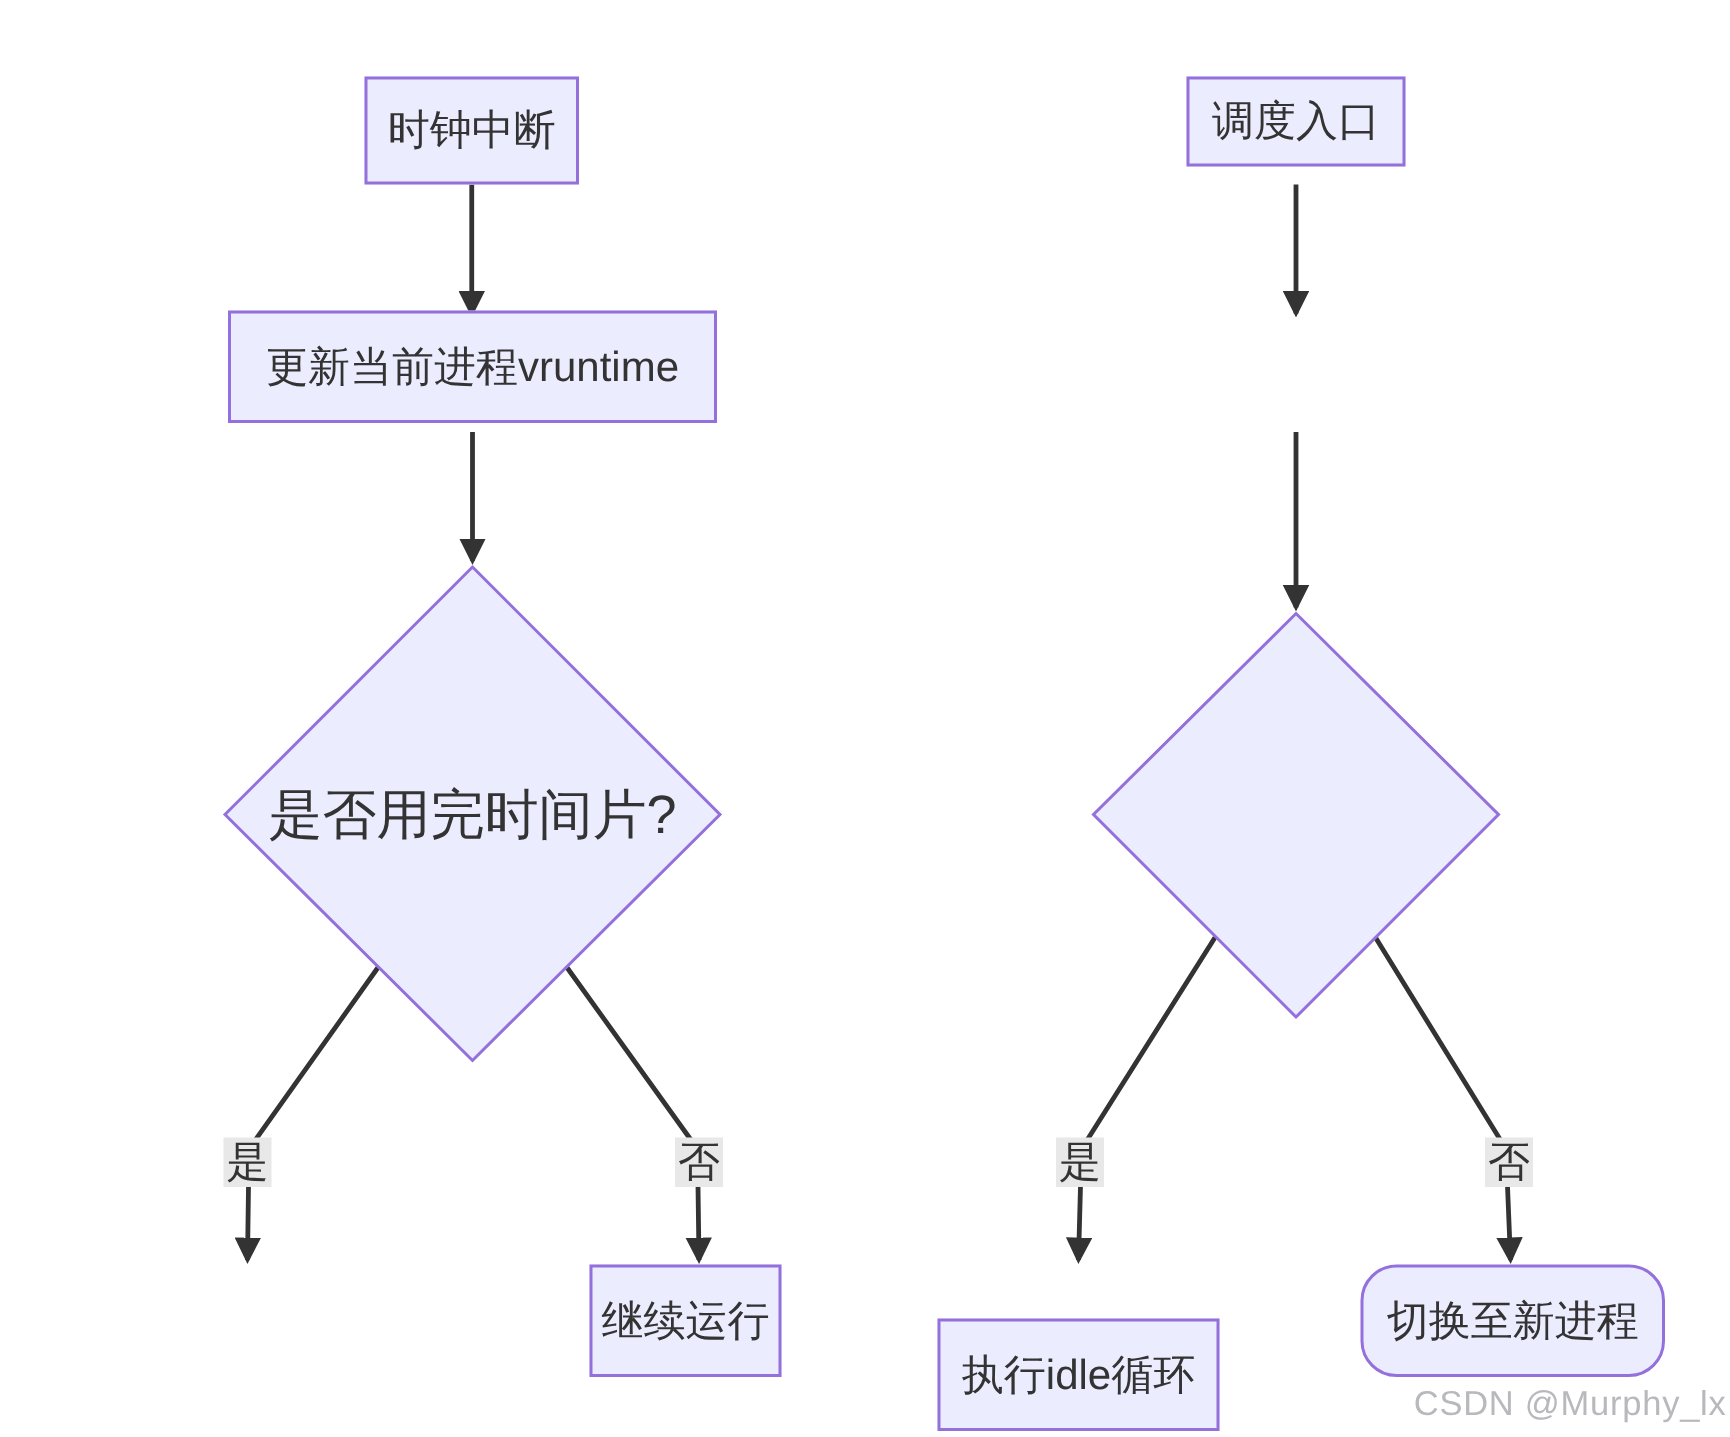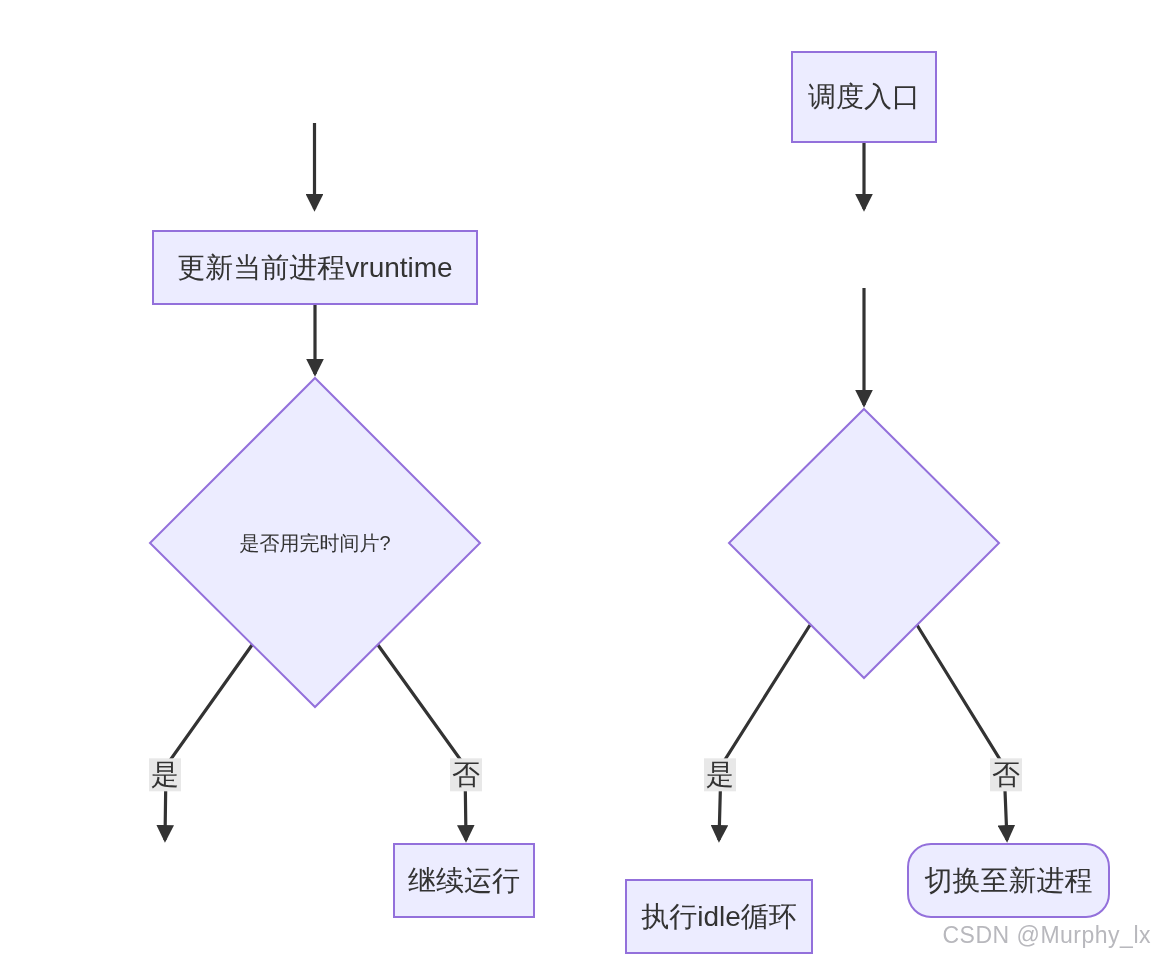--- a/index.html
+++ b/index.html
@@ -44,21 +44,21 @@
     font-size: 28px;
     display: flex;
     align-items: center;
     justify-content: center;
     text-align: center;
     white-space: nowrap;
   }
   .decision-text {
     position: absolute;
     color: var(--text-color, #333333);
-    font-size: 20px;
+    font-size: 36px;
     display: flex;
     align-items: center;
     justify-content: center;
     text-align: right;
     white-space: nowrap;
     pointer-events: none;
   }
   .edge-label {
     position: absolute;
     transform: translate(-50%, -50%);
@@ -98,33 +98,34 @@
 
     <path class="edge-path" d="M 864 123 L 864 209" marker-end="url(#arrow)"></path>
     <path class="edge-path" d="M 864 288 L 864 405" marker-end="url(#arrow)"></path>
     <path class="edge-path" d="M 810 625 L 721 766 L 719 840" marker-end="url(#arrow)"></path>
     <path class="edge-path" d="M 917 625 L 1004 766 L 1007 840" marker-end="url(#arrow)"></path>
 
     <polygon class="diamond" points="315,378 480,543 315,707 150,543"></polygon>
     <polygon class="diamond" points="864,409 999,543 864,678 729,543"></polygon>
   </svg>
 
+  <div class="node" style="left:243px; top:51px; width:143px; height:72px;">时钟中断</div>
 
-  <div class="node" style="left:152px; top:230px; width:326px; height:75px;">更新当前进程vruntime</div>
+  <div class="node" style="left:152px; top:207px; width:326px; height:75px;">更新当前进程vruntime</div>
 
   <div class="decision-text" style="left:155px; top:515px; width:320px; height:56px;">是否用完时间片?</div>
 
   <div class="edge-label" style="left:165px; top:775px;">是</div>
 
   <div class="edge-label" style="left:466px; top:775px;">否</div>
 
 
-  <div class="node" style="left:393px; top:843px; width:142px; height:75px;">继续运行</div>
+  <div class="node" style="left:393px; top:843px; width:128px; height:75px;">继续运行</div>
 
-  <div class="node" style="left:791px; top:51px; width:146px; height:92px;">调度入口</div>
+  <div class="node" style="left:791px; top:51px; width:146px; height:60px;">调度入口</div>
 
 
 
   <div class="edge-label" style="left:720px; top:775px;">是</div>
 
   <div class="edge-label" style="left:1006px; top:775px;">否</div>
 
   <div class="node" style="left:625px; top:843px; width:188px; height:75px;margin-top:36px;">执行idle循环</div>
 
   <div class="node" style="left:907px; top:843px; width:203px; height:75px;border-radius:24px;">切换至新进程</div>

